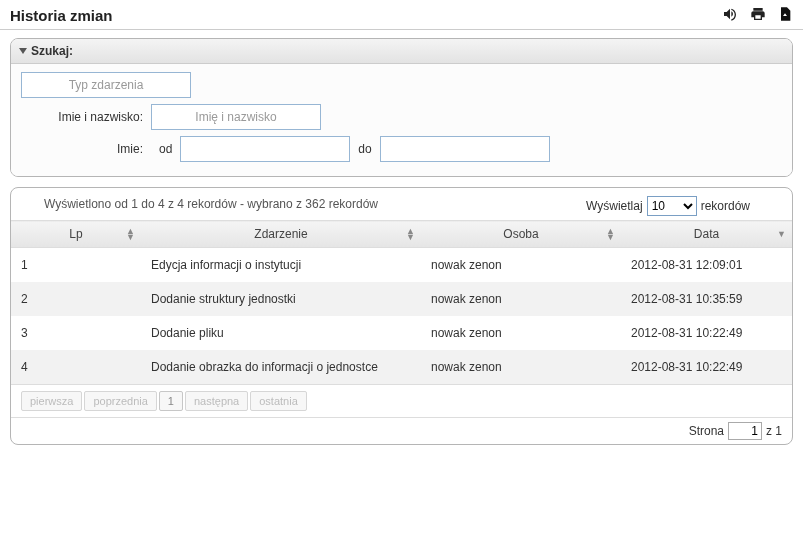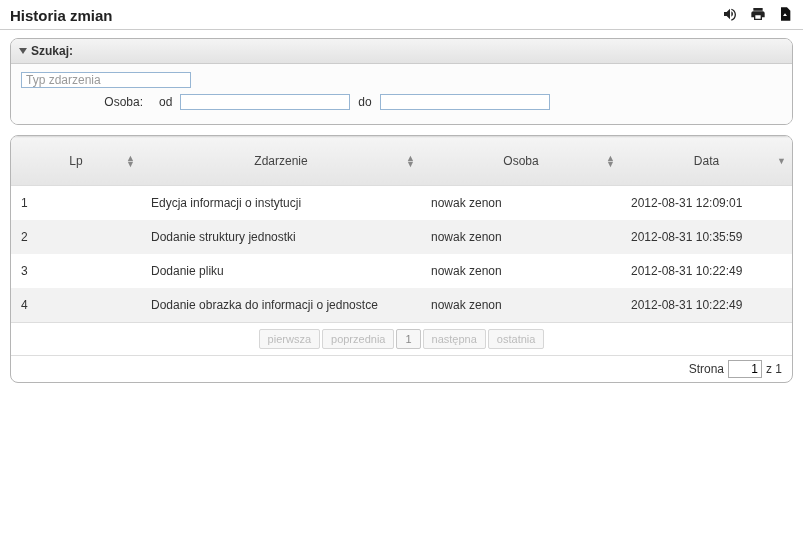--- a/index.html
+++ b/index.html
@@ -70,25 +70,26 @@
     margin-bottom: 6px;
   }
   .form-row label {
     width: 130px;
     text-align: right;
     padding-right: 8px;
     color: #333;
   }
   .form-row input[type="text"] {
     border: 1px solid #97b6d4;
-    height: 16px;
+    height: 26px;
     padding: 1px 4px;
     font-size: 12px;
     width: 170px;
     font-family: inherit;
+    text-align: center;
   }
   .form-row .date-input {
     width: 180px;
     border: 1px solid #c0c0c0;
     height: 20px;
     font-size: 12px;
     padding: 1px 4px;
     font-family: inherit;
   }
   .date-label {
@@ -129,21 +130,21 @@
     width: 100%;
     border-collapse: collapse;
     table-layout: fixed;
   }
   table.grid thead th {
     background: linear-gradient(#f4f4f4, #e5e5e5);
     border-top: 1px solid #ddd;
     border-bottom: 1px solid #ddd;
     font-weight: normal;
     color: #444;
-    padding: 17px 8px;
+    padding: 6px 8px;
     text-align: center;
     position: relative;
   }
   .sort-icon {
     position: absolute;
     right: 6px;
     top: 50%;
     transform: translateY(-50%);
     color: #888;
     font-size: 9px;
@@ -165,21 +166,21 @@
   table.grid tbody tr:nth-child(even) td {
     background: #f2f2f2;
   }
   table.grid tbody tr:nth-child(odd) td {
     background: #fff;
   }
 
   .pager-bar {
     border-top: 1px solid #ddd;
     display: flex;
-    justify-content: center;
+    justify-content: flex-start;
     padding: 6px 10px;
     gap: 2px;
   }
   .pager-btn {
     border: 1px solid #d6d6d6;
     background: #f7f7f7;
     color: #bcbcbc;
     padding: 3px 8px;
     font-size: 11px;
     border-radius: 2px;
@@ -238,31 +239,45 @@
     <div class="panel">
       <div class="panel-header">
         <span class="tri-icon"></span>
         <span>Szukaj:</span>
       </div>
       <div class="panel-body">
         <div class="form-row">
           <input type="text" placeholder="Typ zdarzenia" style="">
         </div>
         <div class="form-row">
-          <label>Osoba:</label>
+          <label>Imie i nazwisko:</label>
+          <input type="text" placeholder="Imię i nazwisko" style="">
+        </div>
+        <div class="form-row">
+          <label>Imie:</label>
           <span class="date-label">od</span>
           <input type="text" class="date-input" style="">
           <span class="date-label">do</span>
           <input type="text" class="date-input" style="">
         </div>
       </div>
     </div>
 
     <div class="panel">
 
+      <div class="list-topbar">
+        <div class="records-info">Wyświetlono od 1 do 4 z 4 rekordów - wybrano z 362 rekordów</div>
+        <div class="page-size">
+          <span>Wyświetlaj</span>
+          <select>
+            <option>10</option>
+          </select>
+          <span>rekordów</span>
+        </div>
+      </div>
 
       <table class="grid">
         <colgroup>
           <col style="width:130px">
           <col style="width:280px">
           <col style="width:200px">
           <col>
         </colgroup>
         <thead>
           <tr>

